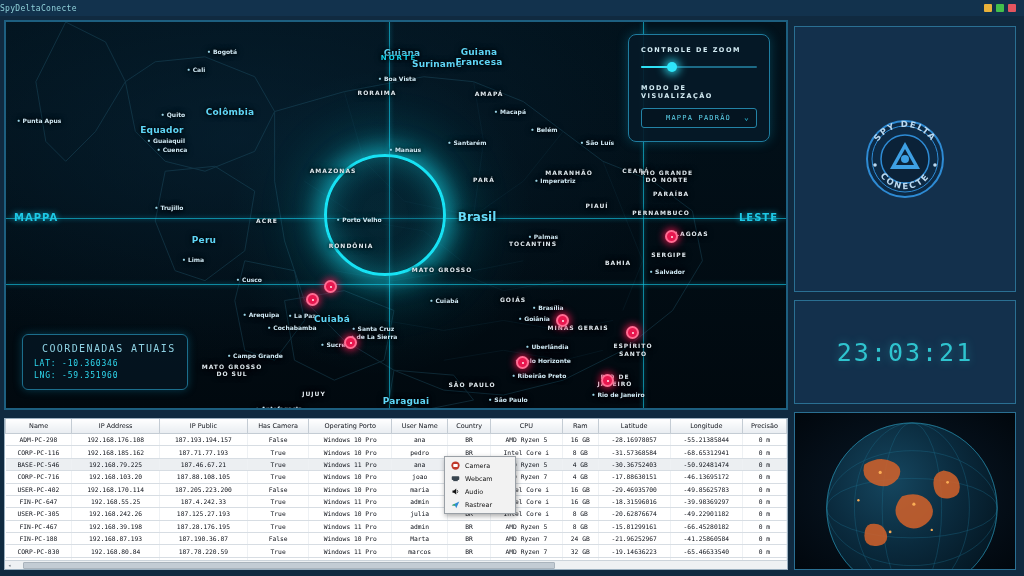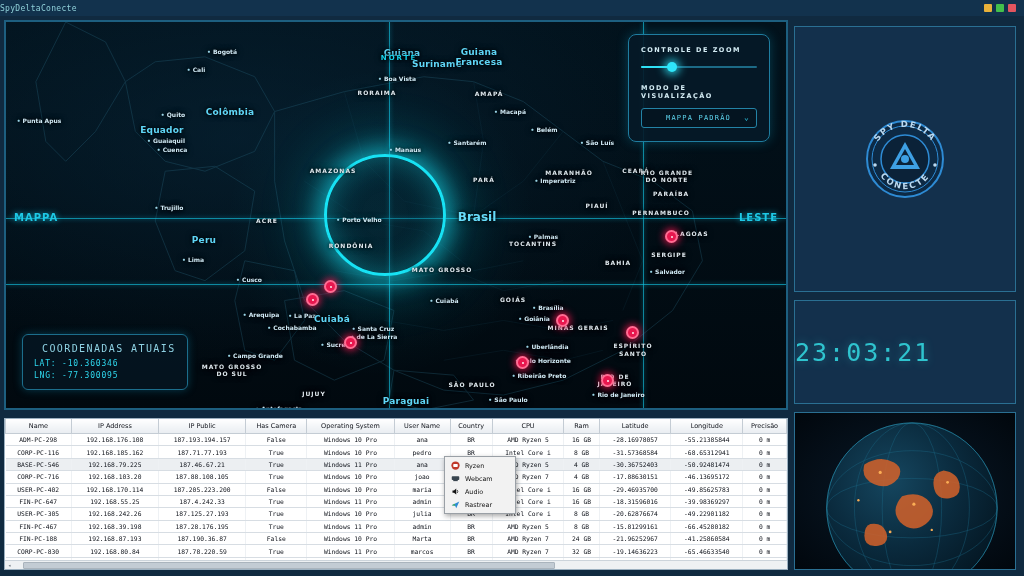--- a/index.html
+++ b/index.html
@@ -186,21 +186,21 @@
     display: flex; align-items: center; gap: 5px; padding: 2px 6px;
     font-size: 6.4px; color: #111; font-family: "DejaVu Sans", sans-serif;
   }
   .ctxmenu .it .gi { width: 9px; height: 9px; flex: 0 0 9px; position: relative; }
 
   
   .rp { position: absolute; border: 1px solid #2a6f92; background: #13304c; }
   .rp-logo { left: 794px; top: 26px; width: 222px; height: 266px; }
   .rp-clock {
     left: 794px; top: 300px; width: 222px; height: 104px;
-    display: flex; align-items: center; 
+    display: flex; align-items: center; justify-content: center;
   }
   .rp-globe { left: 794px; top: 412px; width: 222px; height: 158px; overflow: hidden; background:#030a12; }
   .clocktxt {
     color: #2fc4cf; font-size: 25px; letter-spacing: 2px;
     font-family: "DejaVu Sans Mono", monospace;
     text-shadow: 0 0 10px rgba(47,196,207,.45);
   }
   .logo-badge {
     position: absolute; left: 50%; top: 50%; transform: translate(-50%,-50%);
     width: 100px; height: 100px;
@@ -345,21 +345,21 @@
 
 
       <div class="coords">
         <div class="ttl">COORDENADAS ATUAIS</div>
         <div class="row">
           <span>LAT:</span>
           <span>-10.360346</span>
         </div>
         <div class="row">
           <span>LNG:</span>
-          <span>-77.300095</span>
+          <span>-59.351960</span>
         </div>
       </div>
 
       <div class="ctrlpanel">
         <h4>CONTROLE DE ZOOM</h4>
         <div class="slider">
           <div class="track"></div>
           <div class="fill"></div>
           <div class="knob"></div>
         </div>
@@ -374,21 +374,21 @@
 
 
   <div class="tablewrap">
     <table class="grid">
       <thead>
           <tr id="thead-row">
             <th>Name</th>
             <th>IP Address</th>
             <th>IP Public</th>
             <th>Has Camera</th>
-            <th>Operating System</th>
+            <th>Operating Porto</th>
             <th>User Name</th>
             <th>Country</th>
             <th>CPU</th>
             <th>Ram</th>
             <th>Latitude</th>
             <th>Longitude</th>
             <th>Precisão</th>
           </tr>
         </thead>
       <tbody id="tbody">
@@ -569,21 +569,21 @@
   </div>
 
   <div class="ctxmenu">
     <div class="it">
       <span class="gi">
         <svg viewBox="0 0 12 12" width="9" height="9">
             <circle cx="6" cy="6" r="5.5" fill="#c0392b"></circle>
             <rect x="3" y="4" width="6" height="4" rx="1" fill="#fff"></rect>
           </svg>
       </span>
-      <span>Ryzen</span>
+      <span>Camera</span>
     </div>
     <div class="it">
       <span class="gi">
         <svg viewBox="0 0 12 12" width="9" height="9">
             <rect x="1" y="3" width="10" height="5" rx="1" fill="#39454f"></rect>
             <rect x="3" y="8" width="6" height="1.5" fill="#39454f"></rect>
           </svg>
       </span>
       <span>Webcam</span>
     </div>

